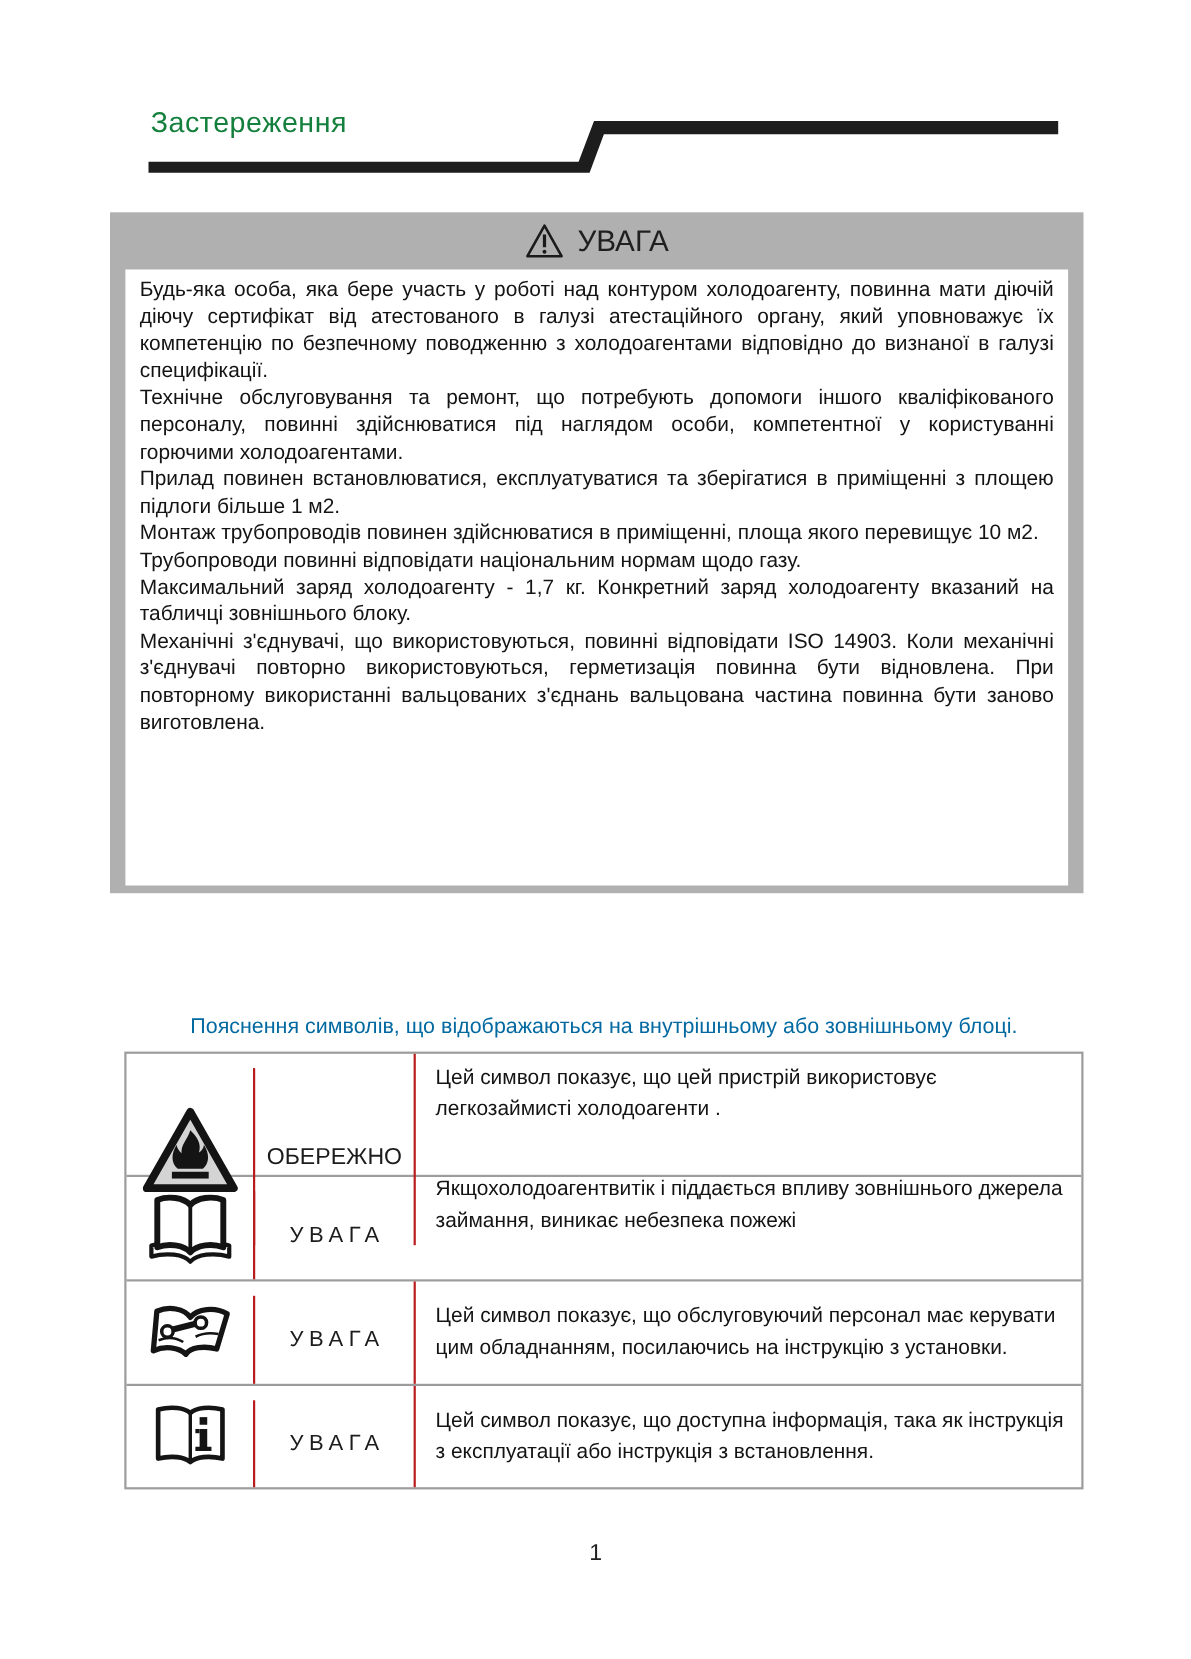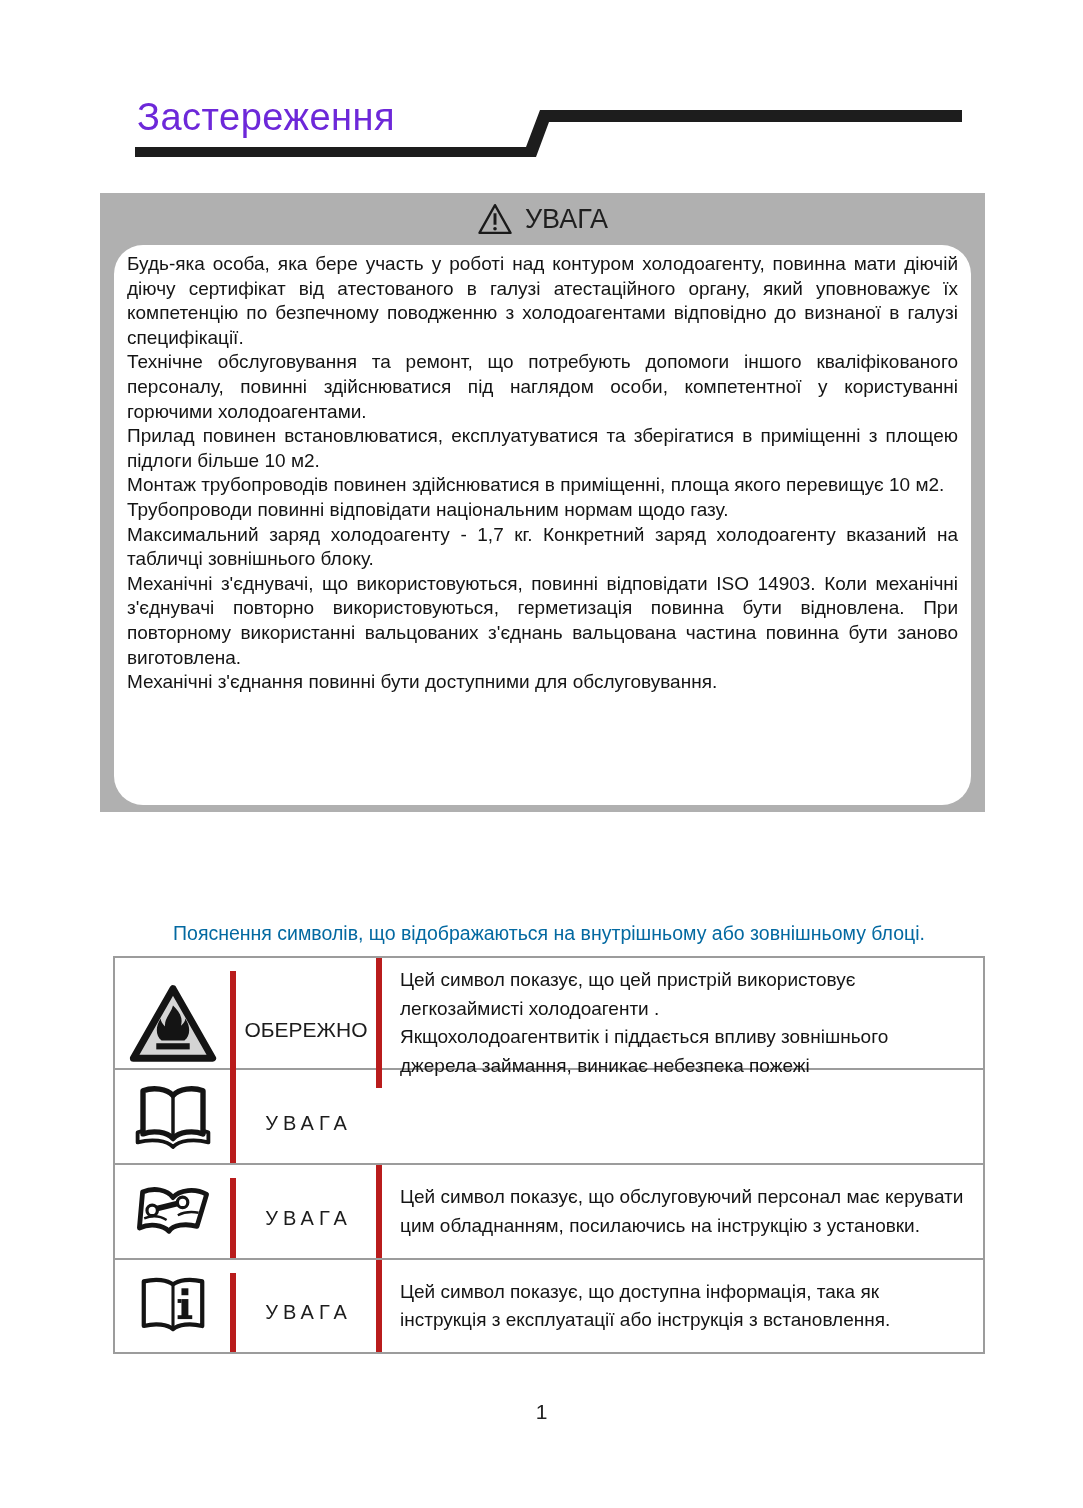--- a/index.html
+++ b/index.html
@@ -2,55 +2,55 @@
 <html><head>
 <meta charset="utf-8">
 <style>
   html,body{margin:0;padding:0;}
   body{
     width:1083px;height:1508px;background:#ffffff;position:relative;
     font-family:"Liberation Sans", sans-serif;color:#1a1a1a;overflow:hidden;
   }
   
   .page-title{
-    position:absolute;left:137px;top:96px;font-size:38px;letter-spacing:.5px;color:#6d28d9;
+    position:absolute;left:137px;top:96px;font-size:26px;letter-spacing:.5px;color:#15803d;
   }
   .title-rule{position:absolute;left:0;top:0;width:1083px;height:180px;pointer-events:none;}
   
   .warning-box{
     position:absolute;left:100px;top:193px;width:885px;height:619px;background:#b0b0b0;
   }
   .warning-header{
     height:52px;display:flex;align-items:center;justify-content:center;gap:12px;
     font-size:27px;color:#1f1f1f;
   }
   .warning-inner{
     position:absolute;left:14px;right:14px;top:52px;bottom:7px;background:#ffffff;
-    box-sizing:border-box;padding:7px 13px 0 13px;border-radius:29px;
+    box-sizing:border-box;padding:7px 13px 0 13px;
   }
   .wpara{
     font-size:19px;line-height:24.6px;text-align:justify;color:#141414;
   }
   
   .symbols-intro{
     position:absolute;left:113px;top:922px;width:872px;text-align:center;
     font-size:19.5px;color:#0369a1;
   }
   .symbols-table{
     position:absolute;left:113px;top:956px;width:872px;background:#ffffff;
     border:2px solid #9c9c9c;box-sizing:border-box;
   }
   .trow{display:grid;grid-template-columns:115px 146px 1fr;}
   .trow + .trow{border-top:2px solid #9c9c9c;}
   .trow:nth-of-type(1){height:110px;}
   .trow:nth-of-type(2){height:93px;}
   .trow:nth-of-type(3){height:93px;}
   .trow:nth-of-type(4){height:92px;}
   .cell{display:flex;align-items:center;justify-content:center;}
-  .cell + .cell{border-left:6px solid #b91c1c;}
+  .cell + .cell{border-left:2px solid #b91c1c;gap:44px;}
   .label-cell{font-size:21px;color:#1c1c1c;margin-top:13px;}
   .trow:not(:first-child) .label-cell{font-size:20px;letter-spacing:5px;text-indent:5px;}
   .desc-cell{
     flex-direction:column;align-items:flex-start;justify-content:center;
     padding:8px 14px 8px 18px;font-size:19px;line-height:28.5px;color:#141414;
   }
   .icon-wrap{display:flex;align-items:center;justify-content:center;}
   
   .page-number{
     position:absolute;left:0;top:1400px;width:1083px;text-align:center;
@@ -71,26 +71,25 @@
     <svg width="36" height="34" viewBox="0 0 44 40">
       <polygon points="22,3 41,37 3,37" fill="none" stroke="#1a1a1a" stroke-width="2.8" stroke-linejoin="round"></polygon>
       <path d="M22 13 L22 27" stroke="#1a1a1a" stroke-width="3.6"></path>
       <circle cx="22" cy="32" r="2.2" fill="#1a1a1a"></circle>
     </svg>
     <span>УВАГА</span>
   </div>
   <div class="warning-inner">
       <div class="wpara">Будь-яка особа, яка бере участь у роботі над контуром холодоагенту, повинна мати діючій діючу сертифікат від атестованого в галузі атестаційного органу, який уповноважує їх компетенцію по безпечному поводженню з холодоагентами відповідно до визнаної в галузі специфікації.</div>
       <div class="wpara">Технічне обслуговування та ремонт, що потребують допомоги іншого кваліфікованого персоналу, повинні здійснюватися під наглядом особи, компетентної у користуванні горючими холодоагентами.</div>
-      <div class="wpara">Прилад повинен встановлюватися, експлуатуватися та зберігатися в приміщенні з площею підлоги більше 10 м2.</div>
+      <div class="wpara">Прилад повинен встановлюватися, експлуатуватися та зберігатися в приміщенні з площею підлоги більше 1 м2.</div>
       <div class="wpara">Монтаж трубопроводів повинен здійснюватися в приміщенні, площа якого перевищує 10 м2.</div>
       <div class="wpara">Трубопроводи повинні відповідати національним нормам щодо газу.</div>
       <div class="wpara">Максимальний заряд холодоагенту - 1,7 кг. Конкретний заряд холодоагенту вказаний на табличці зовнішнього блоку.</div>
       <div class="wpara">Механічні з'єднувачі, що використовуються, повинні відповідати ISO 14903. Коли механічні з'єднувачі повторно використовуються, герметизація повинна бути відновлена. При повторному використанні вальцованих з'єднань вальцована частина повинна бути заново виготовлена.</div>
-      <div class="wpara">Механічні з'єднання повинні бути доступними для обслуговування.</div>
     </div>
 </div>
 
 <div class="symbols-intro">Пояснення символів, що відображаються на внутрішньому або зовнішньому блоці.</div>
 
 <div class="symbols-table">
   <div class="trow">
     <div class="cell icon-cell">
       <span class="icon-wrap">
           <svg width="88" height="82" viewBox="0 0 100 92">

